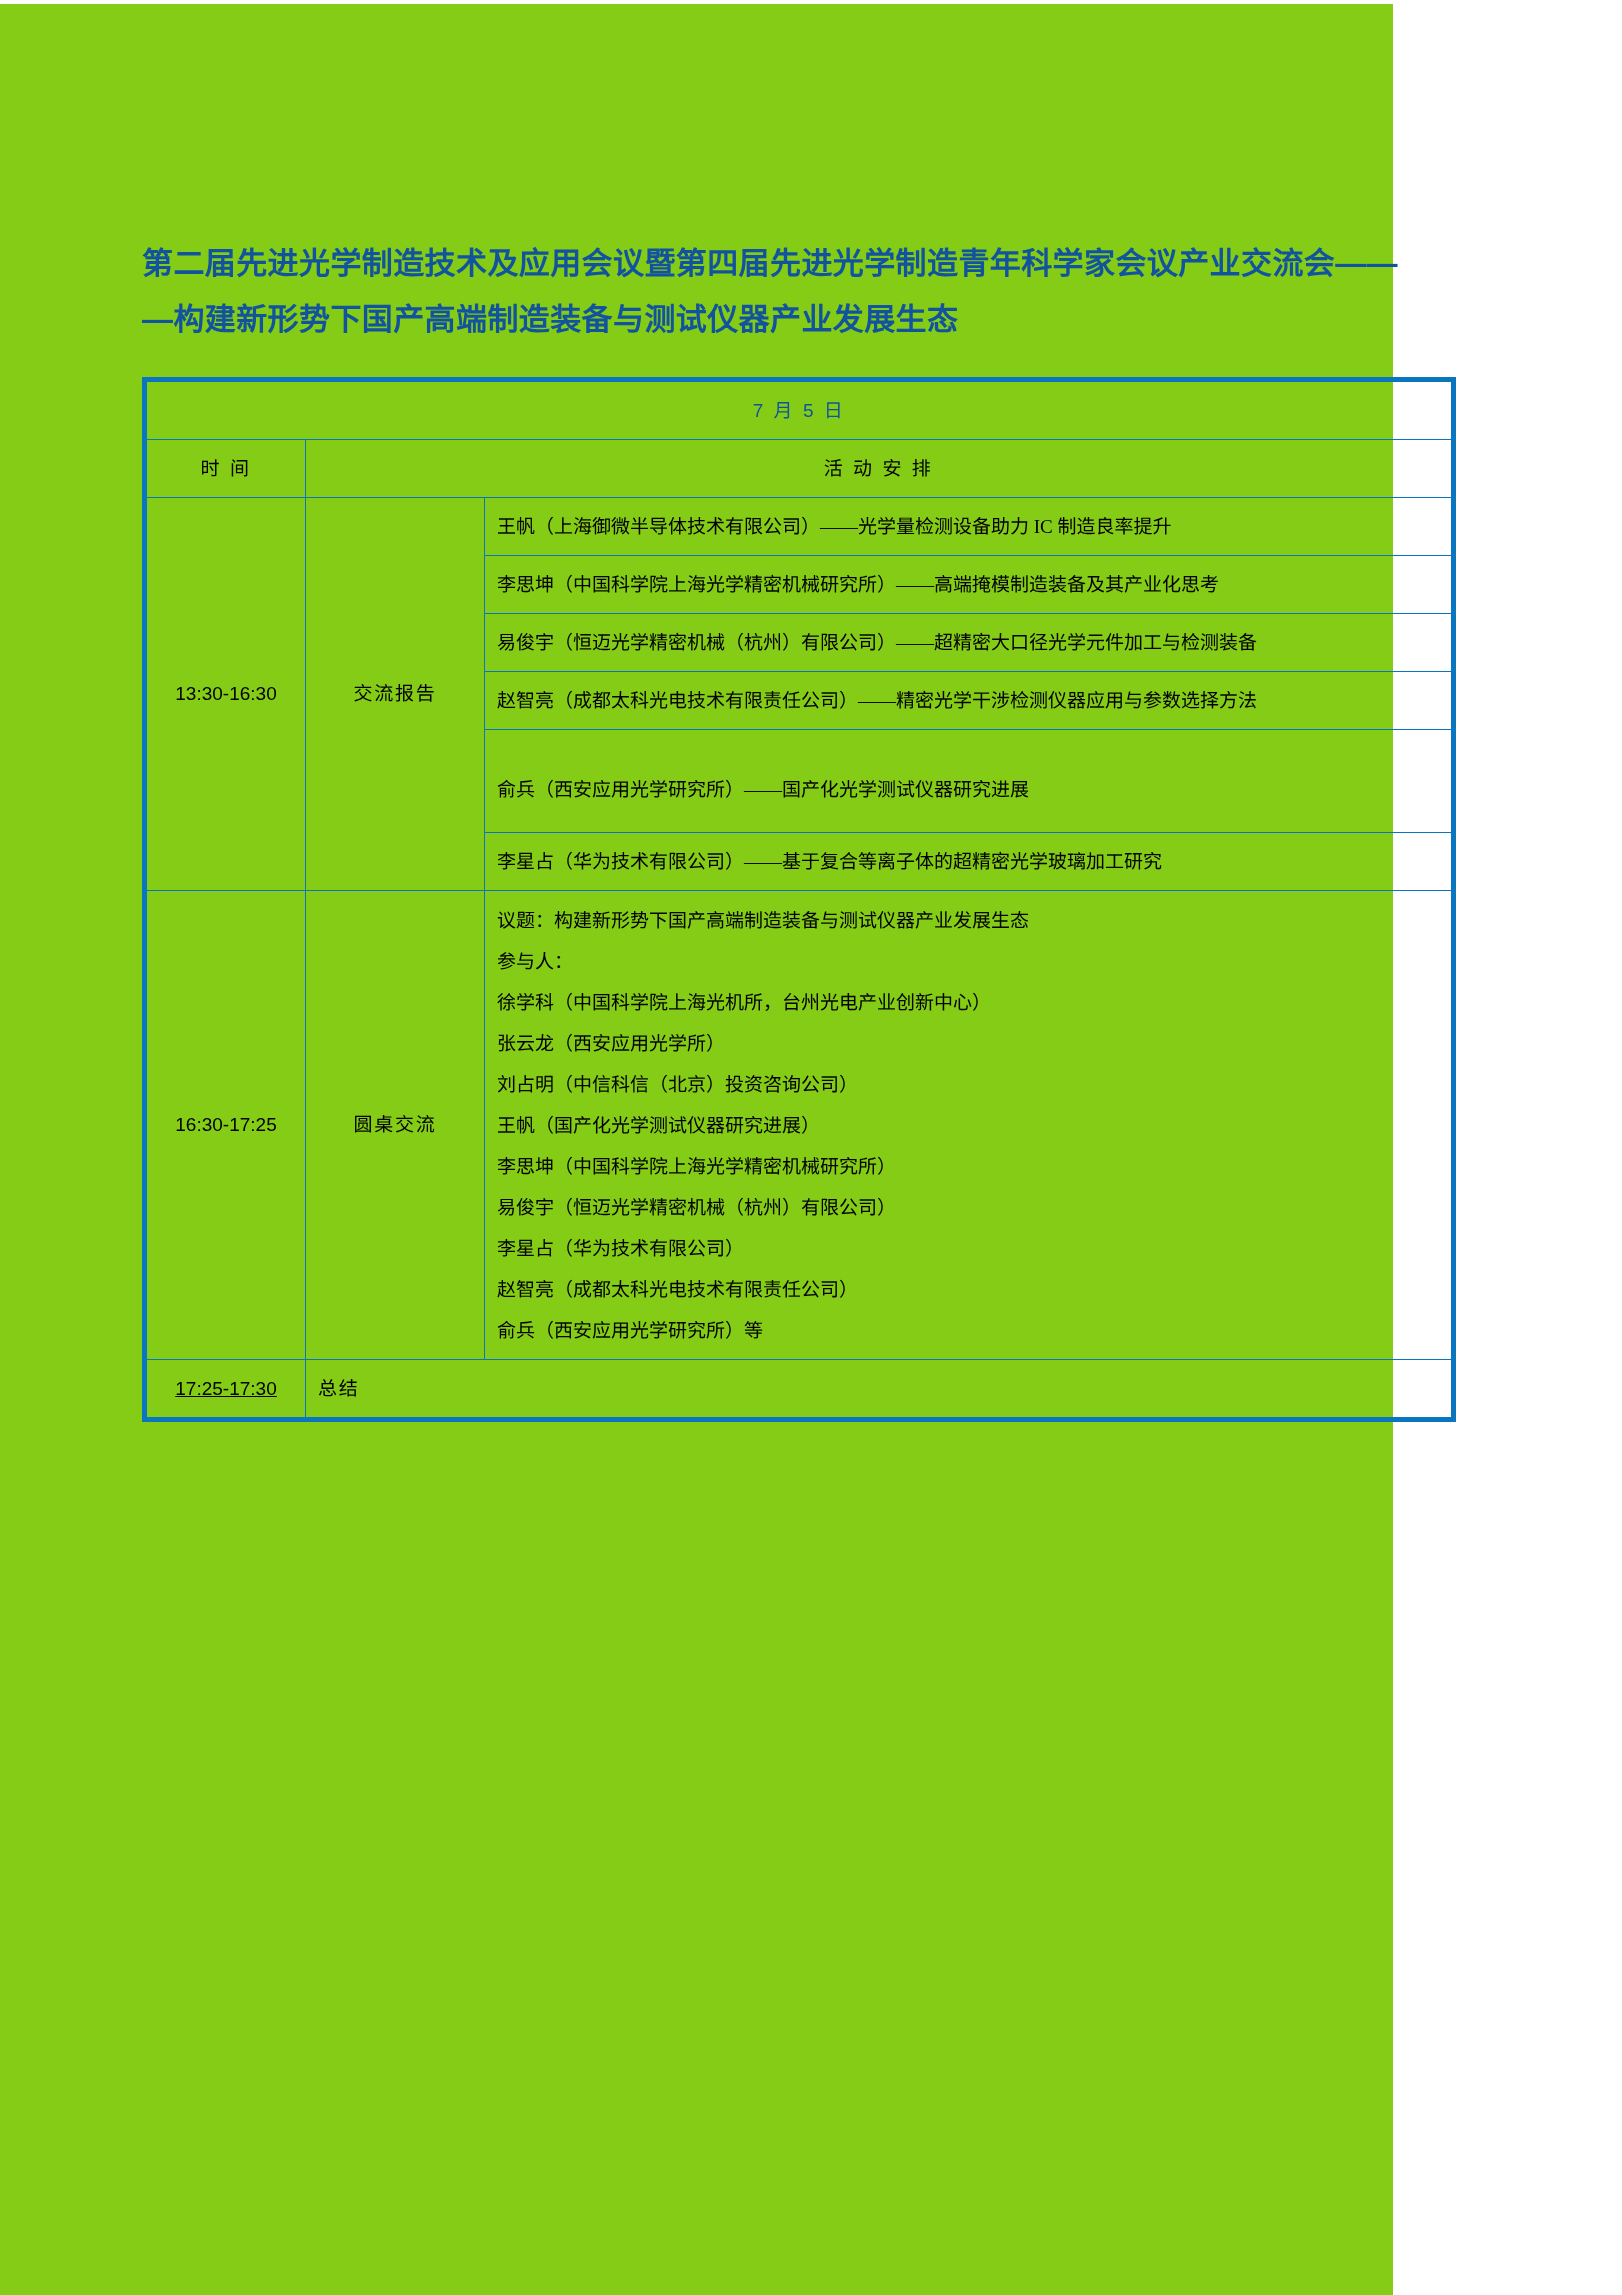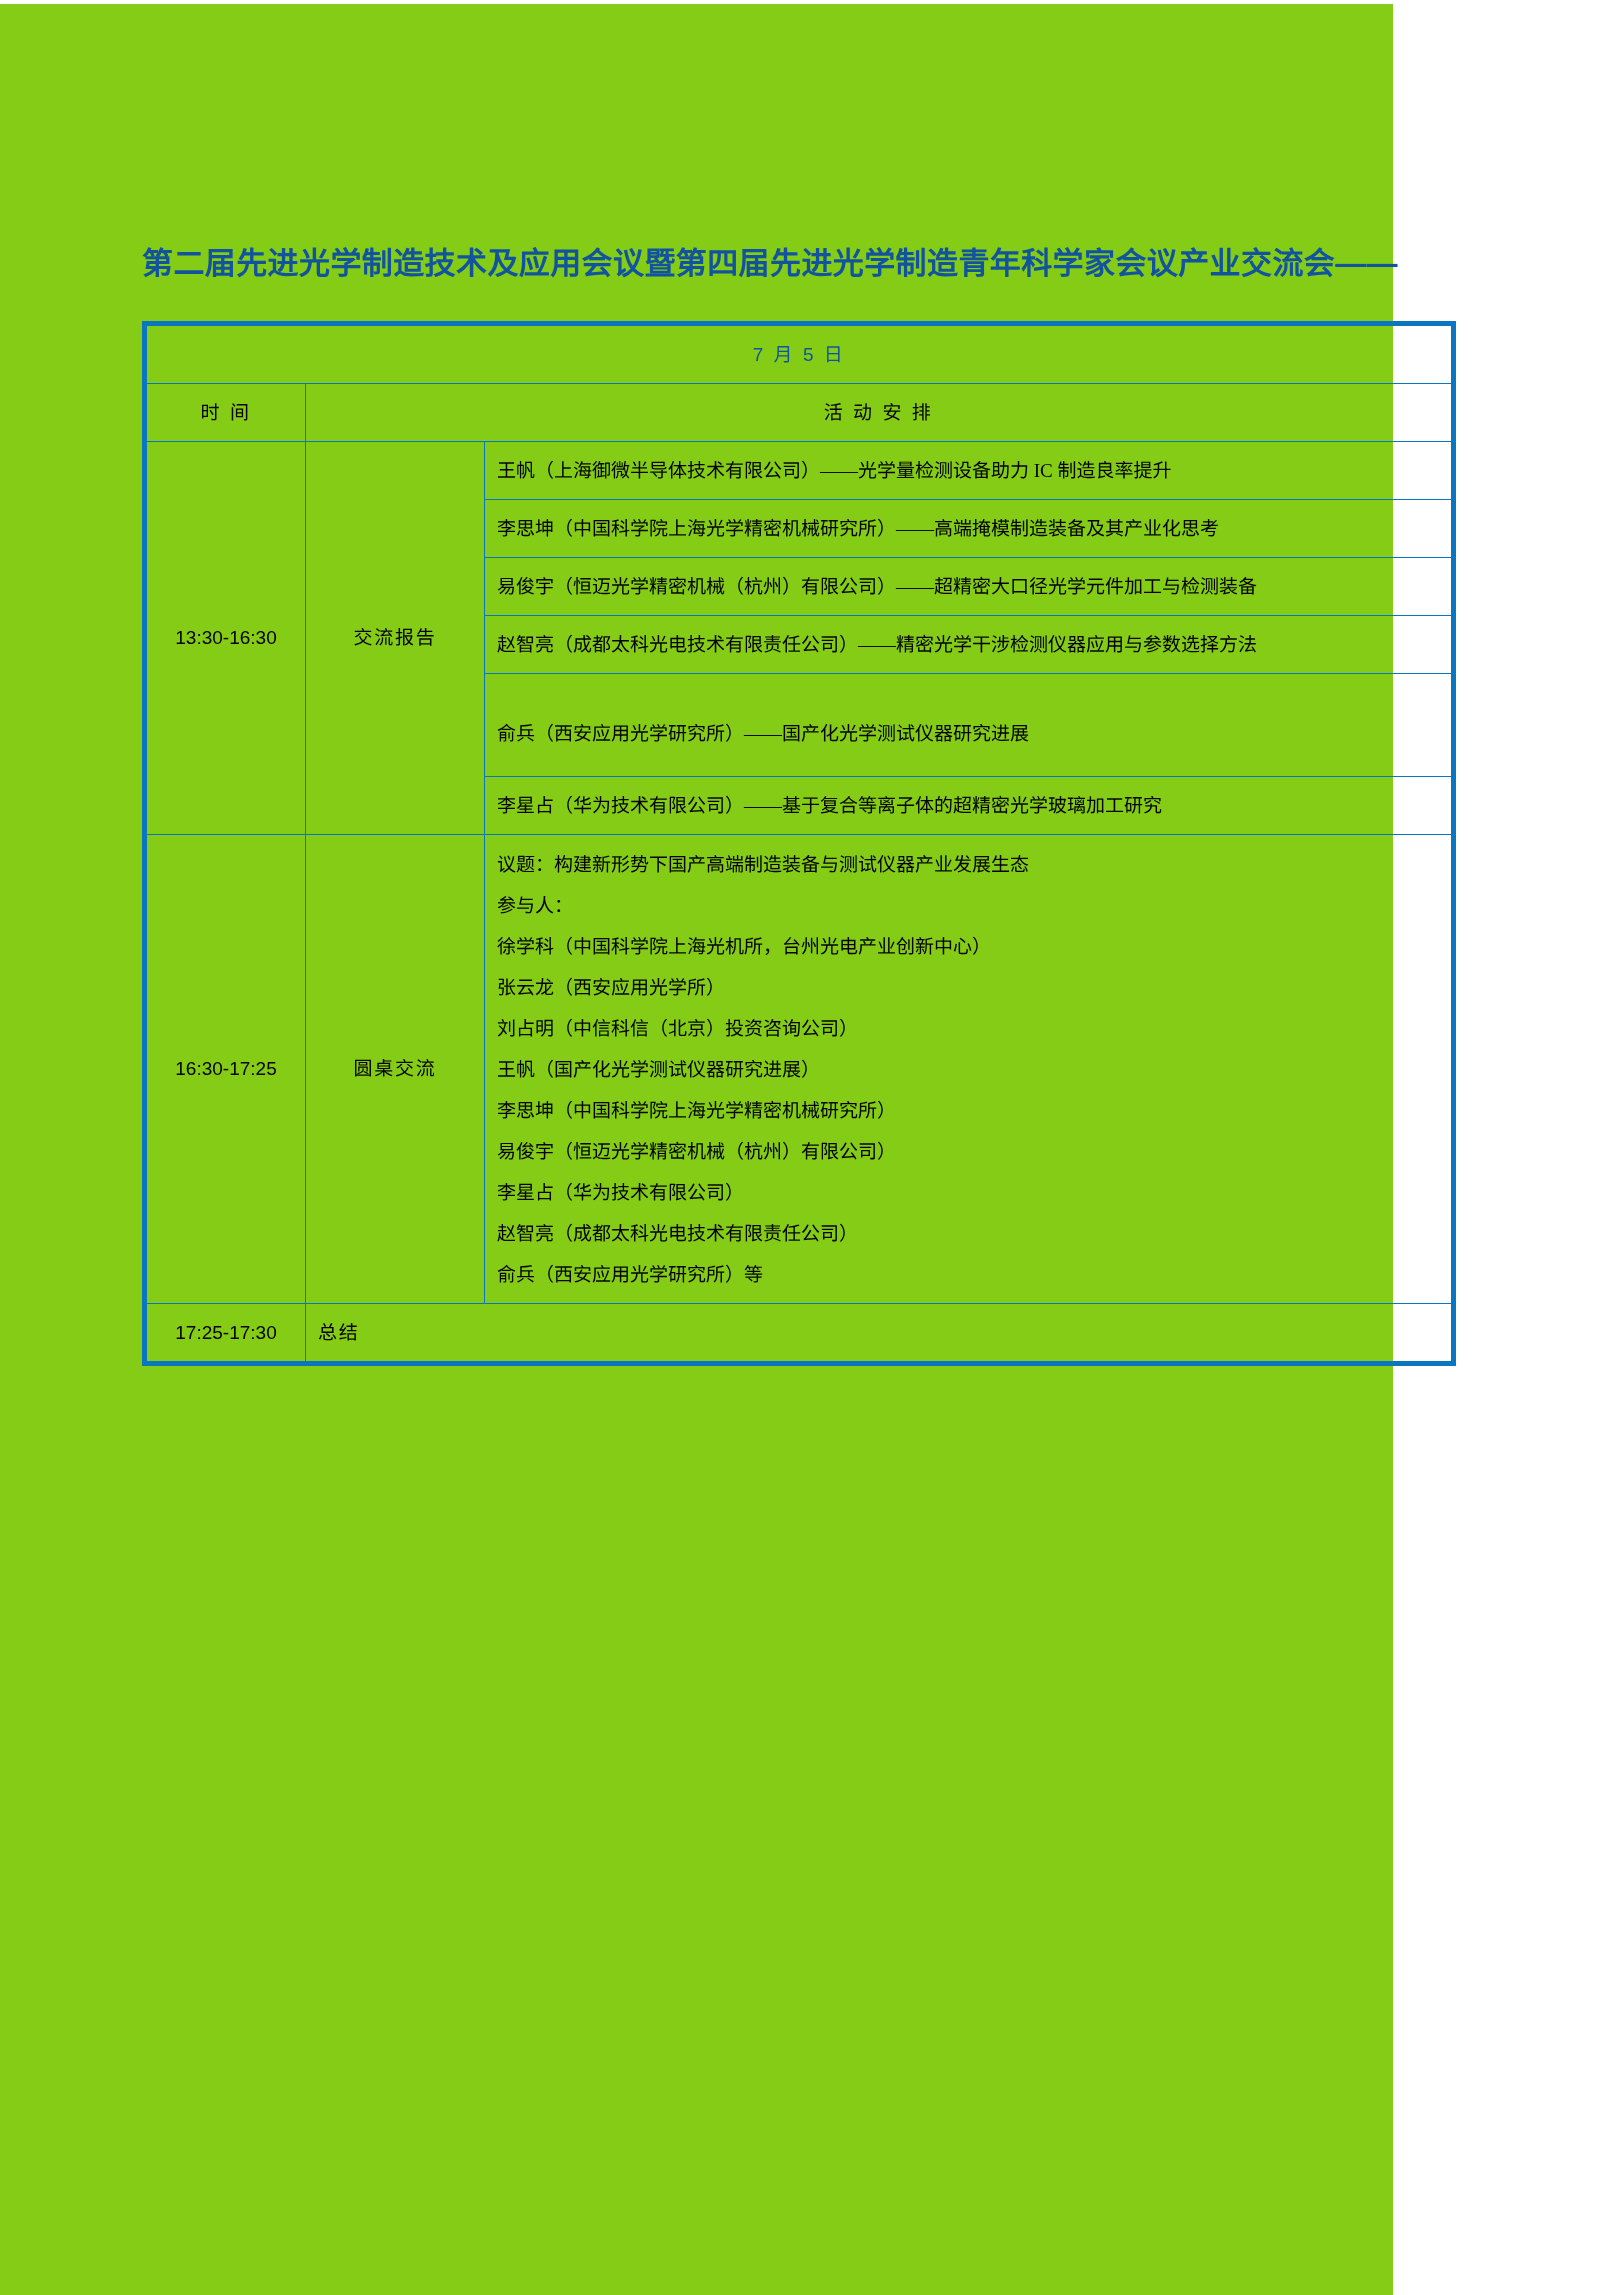--- a/index.html
+++ b/index.html
@@ -155,30 +155,32 @@
     text-align: left;
     font-size: 22px;
     letter-spacing: 1.7px;
     padding: 5px 12px 5px 13.5px;
     line-height: 34px;
   }
   .row-summary .cell-time {
     padding-top: 5px;
     padding-bottom: 5px;
     line-height: 34px;
+    text-decoration: underline;
   }
 </style>
 </head>
 <body>
 
 <div class="page">
   <div class="content">
 
     <h1 class="doc-title">
       <span>第二届先进光学制造技术及应用会议暨第四届先进光学制造青年科学家会议产业交流会——</span>
+      <span class="line2">—构建新形势下国产高端制造装备与测试仪器产业发展生态</span>
     </h1>
 
 
     <div class="agenda-wrap">
       <table class="agenda">
         <colgroup>
           <col class="c-time">
           <col class="c-type">
           <col class="c-detail">
         </colgroup>

